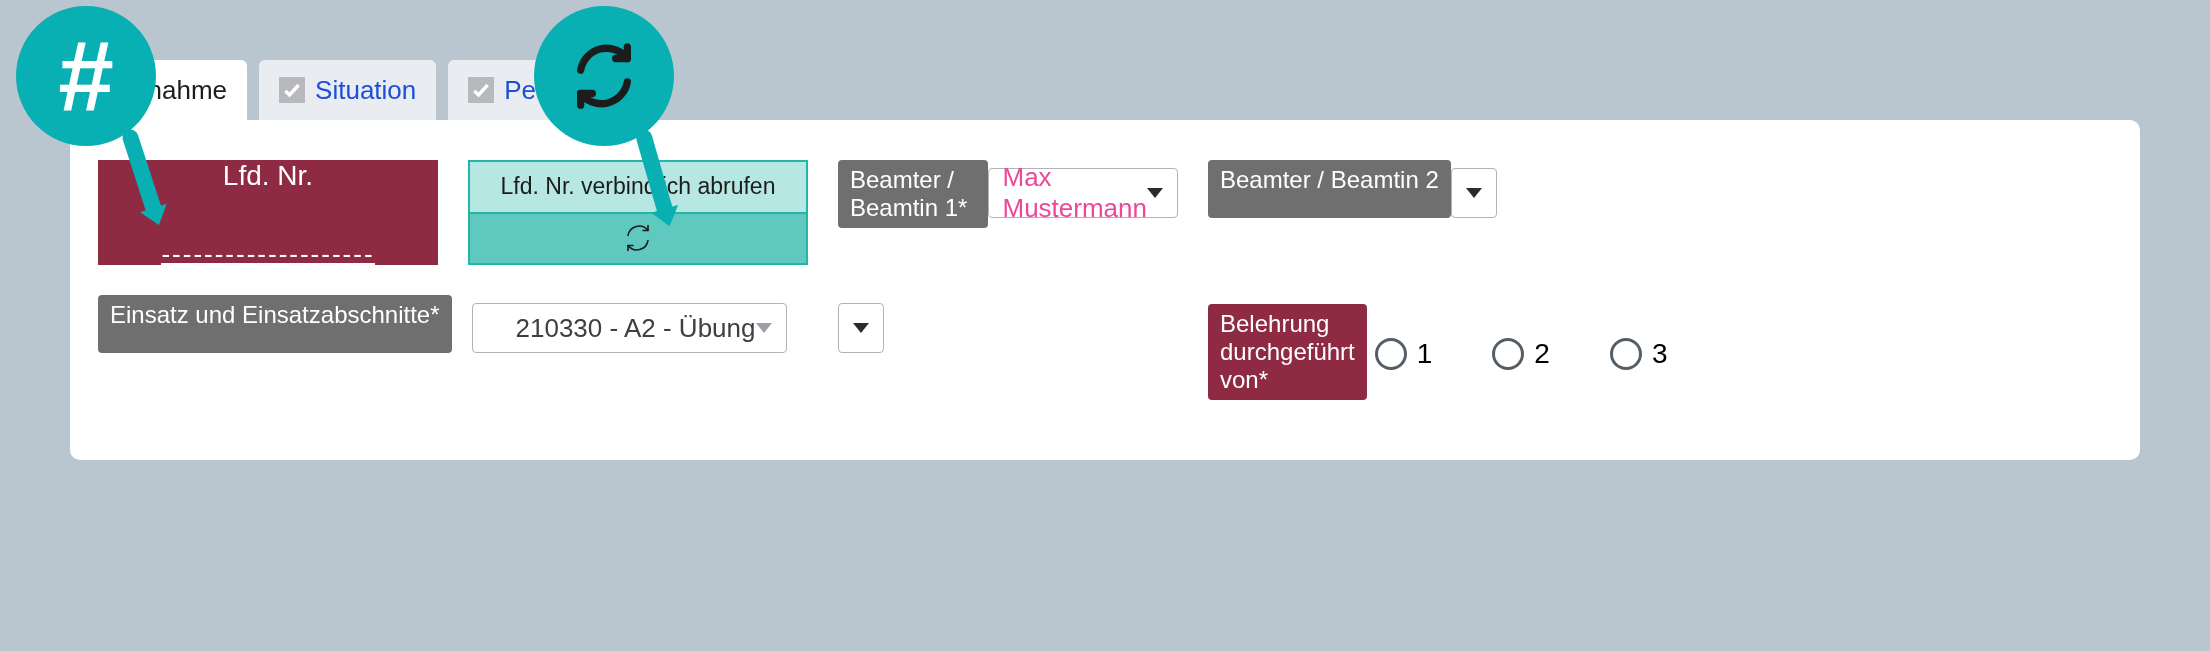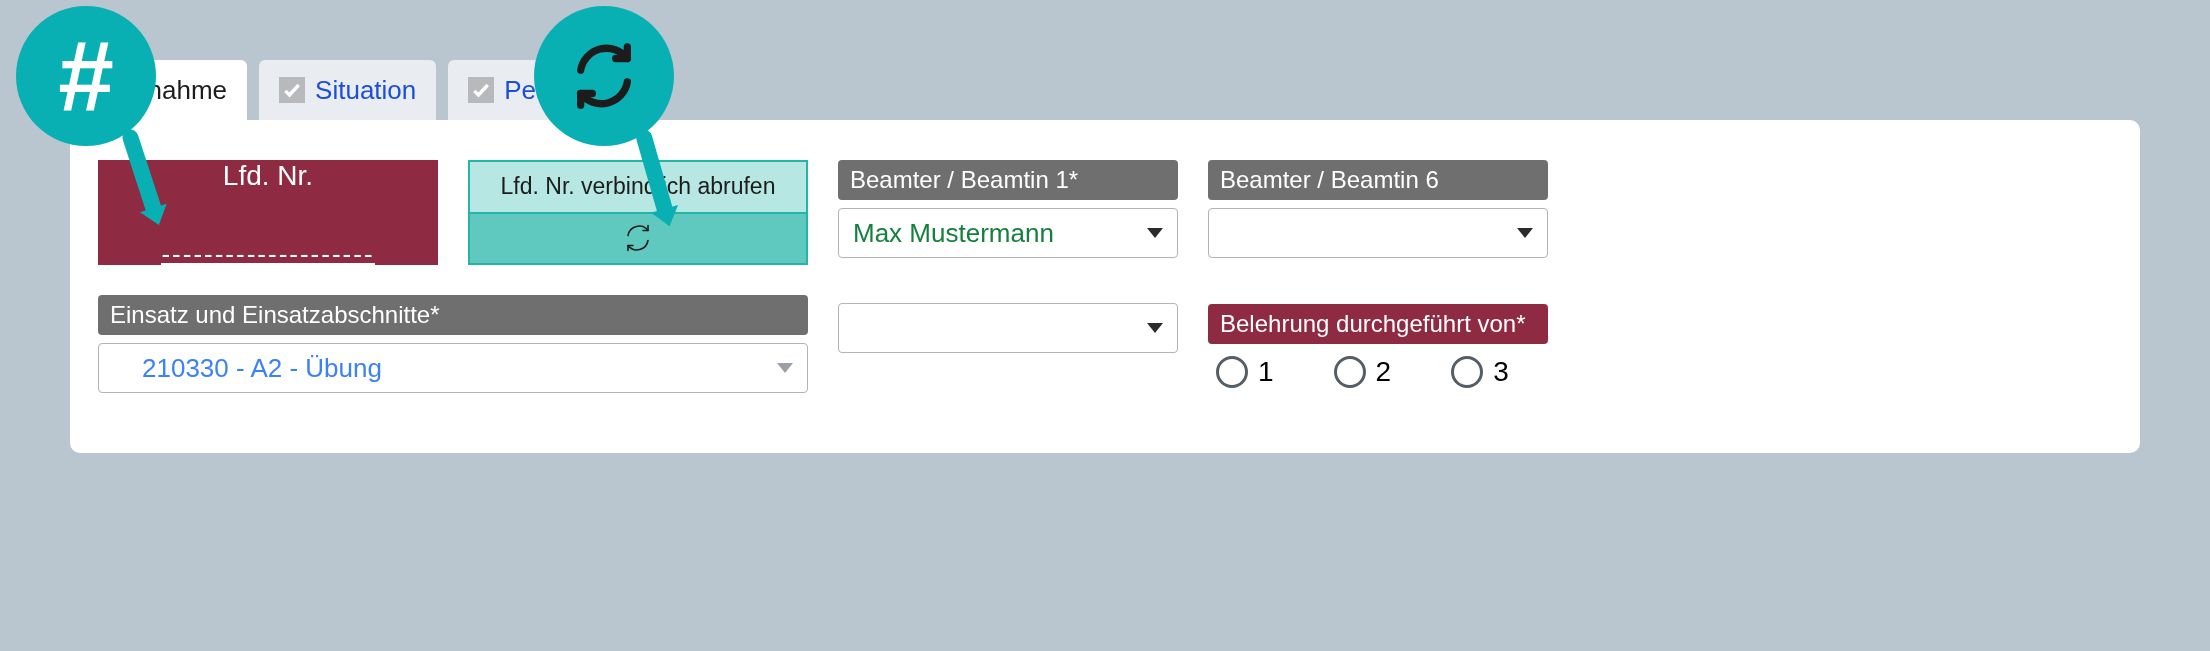--- a/index.html
+++ b/index.html
@@ -101,21 +101,21 @@
     background: #5fc9bf;
     display: flex;
     align-items: center;
     justify-content: center;
     cursor: pointer;
   }
   .fetch-bot svg { width: 30px; height: 30px; stroke: #1c1c1c; stroke-width: 2.5; fill: none; }
 
   .field {
     display: flex;
-    flex-direction: column;
+    flex-direction: row;
   }
   .field .label {
     background: #6f6f6f;
     color: #ffffff;
     padding: 6px 12px;
     font-size: 24px;
     border-radius: 4px;
   }
   .field .label.red {
     background: #8e2a42;
@@ -126,33 +126,33 @@
     border: 1px solid #b3b3b3;
     border-radius: 4px;
     margin-top: 8px;
     display: flex;
     align-items: center;
     justify-content: space-between;
     padding: 0 14px;
     font-size: 26px;
     background: #ffffff;
     cursor: pointer;
-    color: #15803d;
-  }
-  .field .select.placeholder { color: #3b82f6; padding-left: 43px; }
+    color: #ec4899;
+  }
+  .field .select.placeholder { color: #404040; padding-left: 43px; }
   .field .select .caret {
     width: 0; height: 0;
     border-left: 8px solid transparent;
     border-right: 8px solid transparent;
     border-top: 10px solid #2b2b2b;
   }
   .field .select.placeholder .caret { border-top-color: #9aa0a6; }
 
   
-  .row2-left { grid-column: 1 / span 2; }
+  .row2-left { grid-column: 1 / span 2; gap: 20px; }
 
   .radio-row {
     display: flex;
     gap: 60px;
     align-items: center;
     margin-top: 12px;
     padding-left: 8px;
   }
   .radio-item {
     display: flex;
@@ -275,21 +275,21 @@
 
   <div class="field">
     <div class="label">Beamter / Beamtin 1*</div>
     <div class="select">
       <span>Max Mustermann</span>
       <span class="caret"></span>
     </div>
   </div>
 
   <div class="field">
-    <div class="label">Beamter / Beamtin 6</div>
+    <div class="label">Beamter / Beamtin 2</div>
     <div class="select">
       <span></span>
       <span class="caret"></span>
     </div>
   </div>
 
   <div class="field row2-left">
     <div class="label">Einsatz und Einsatzabschnitte*</div>
     <div class="select placeholder">
       <span>210330 - A2 - Übung</span>

